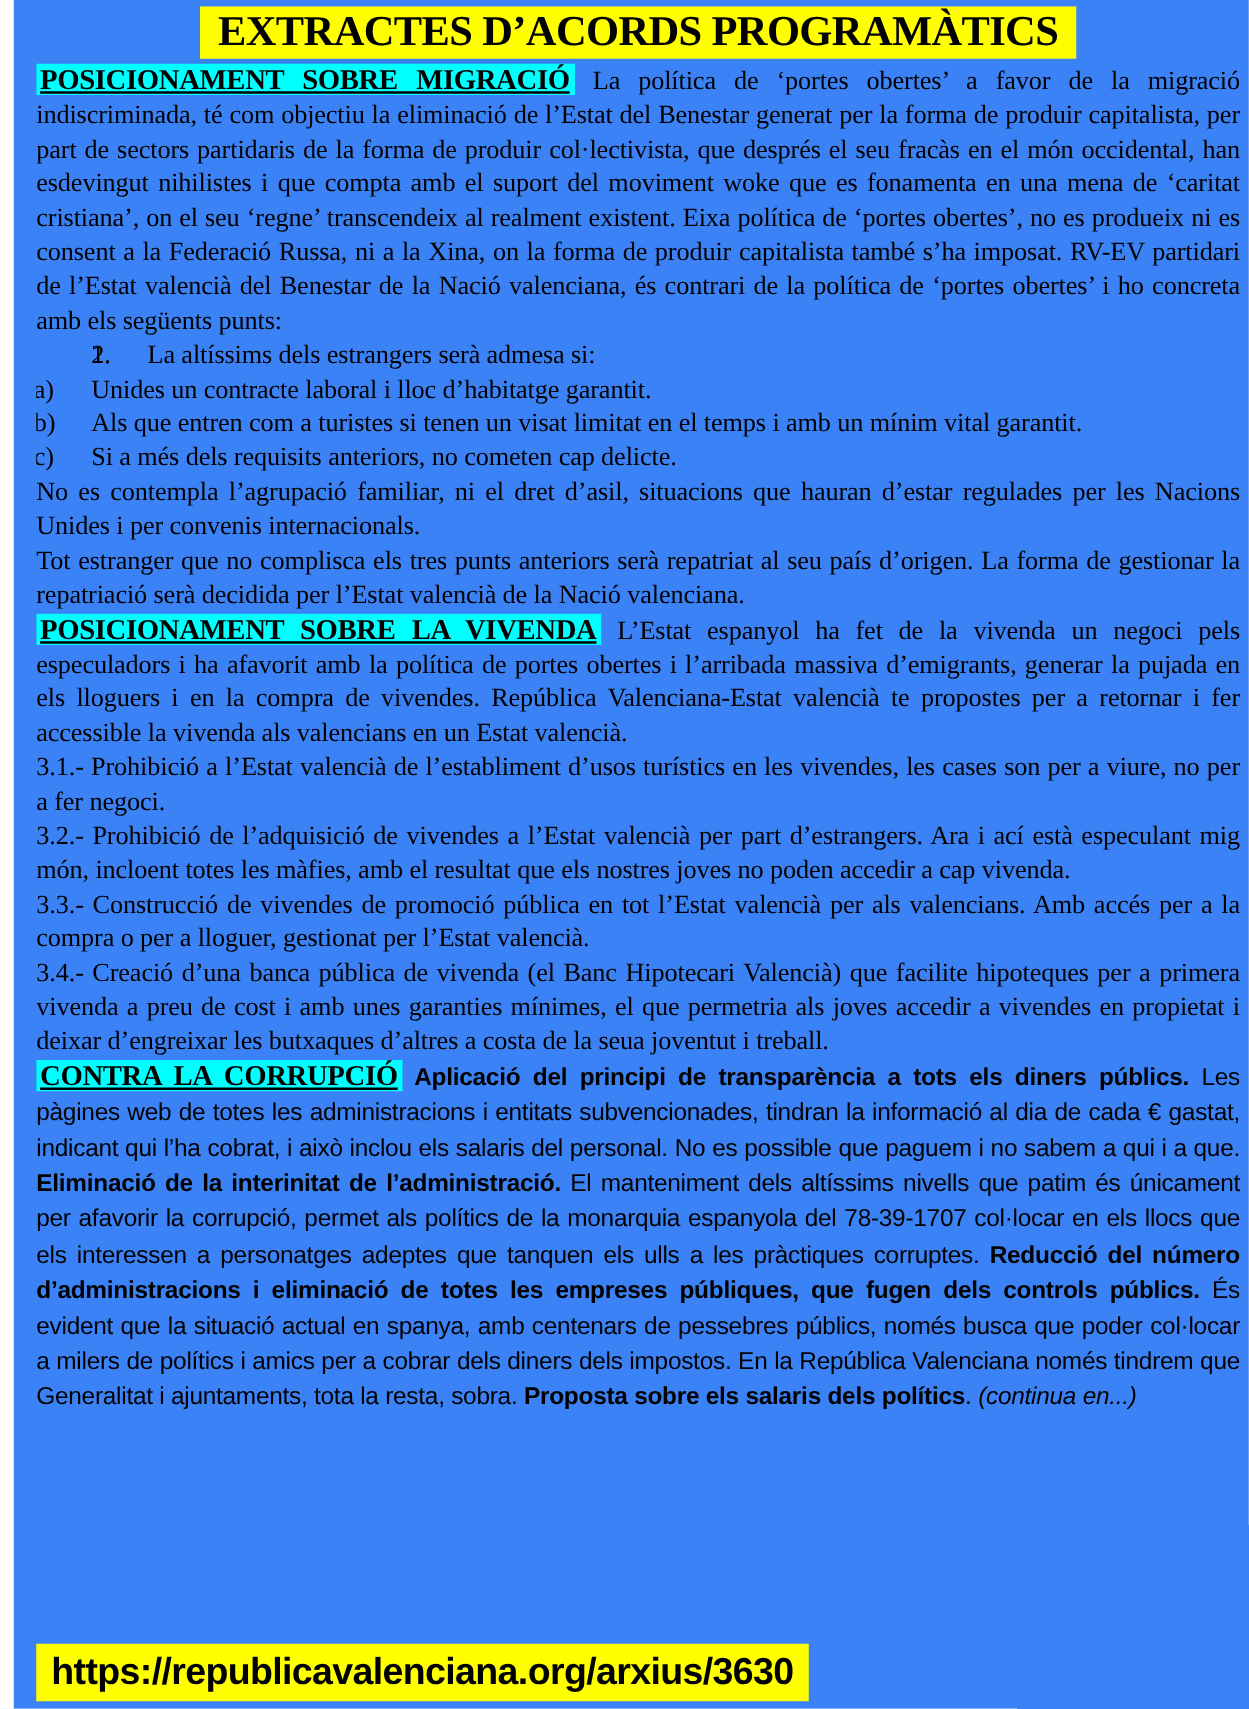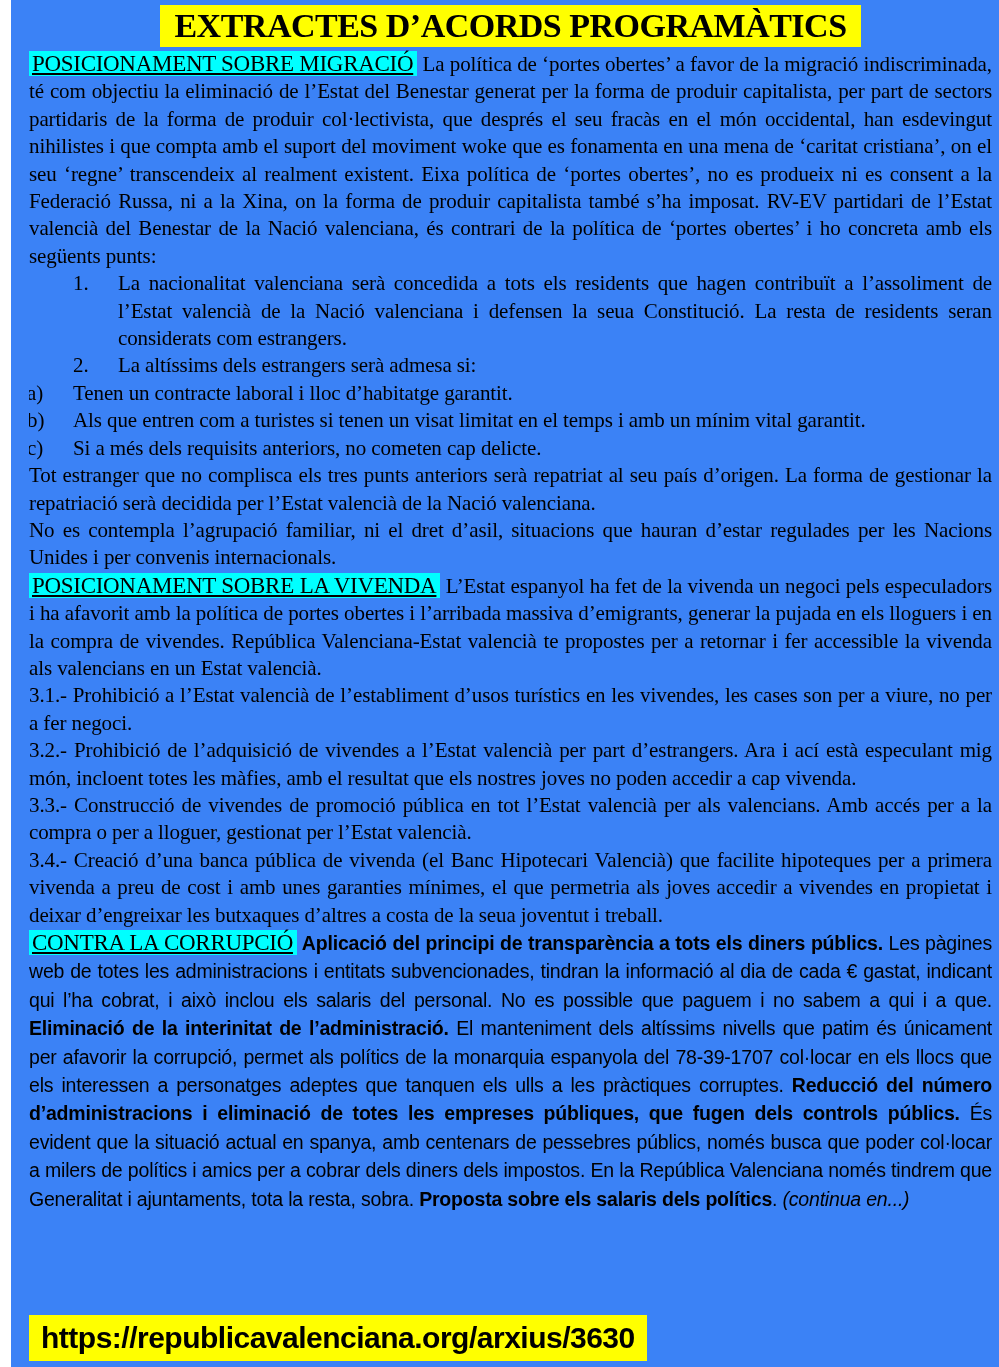--- a/index.html
+++ b/index.html
@@ -12,21 +12,21 @@
   .title-line{text-align:center;margin:0 0 3px 0;}
   .title{
     display:inline-block;background:#ffff00;
     font-family:"Liberation Serif",serif;font-weight:700;
     font-size:34px;line-height:40px;letter-spacing:-0.5px;padding:1px 14px;
   }
   .p{margin:0;text-align:justify;}
   .serif{font-family:"Liberation Serif",serif;font-size:21px;line-height:27.4px;letter-spacing:-0.1px;}
   .sans{font-family:"Liberation Sans",sans-serif;font-size:19.5px;line-height:28.4px;letter-spacing:-0.2px;}
   .hl-cyan{
-    background:#00ffff;font-weight:400;text-decoration:underline;
+    background:#00ffff;font-weight:700;text-decoration:underline;
     padding:0 4px 0 3px;
   }
   .h-serif{font-family:"Liberation Serif",serif;font-size:23px;letter-spacing:-0.3px;}
   .item{position:relative;}
   .num{padding-left:89px;}
   .num .marker{position:absolute;left:44px;}
   .let{padding-left:44px;}
   .let .marker{position:absolute;left:-2px;}
   .b{font-weight:700;}
   .i{font-style:italic;}
@@ -40,29 +40,29 @@
 </head>
 <body>
 
 <div class="page">
   <div class="content">
 
     <div class="title-line"><span class="title">EXTRACTES D’ACORDS PROGRAMÀTICS</span></div>
 
     <p class="p serif"><span class="hl-cyan h-serif">POSICIONAMENT SOBRE MIGRACIÓ</span><span> La política de ‘portes obertes’ a favor de la migració indiscriminada, té com objectiu la eliminació de l’Estat del Benestar generat per la forma de produir capitalista, per part de sectors partidaris de la forma de produir col·lectivista, que després el seu fracàs en el món occidental, han esdevingut nihilistes i que compta amb el suport del moviment woke que es fonamenta en una mena de ‘caritat cristiana’, on el seu ‘regne’ transcendeix al realment existent. Eixa política de ‘portes obertes’, no es produeix ni es consent a la Federació Russa, ni a la Xina, on la forma de produir capitalista també s’ha imposat. RV-EV partidari de l’Estat valencià del Benestar de la Nació valenciana, és contrari de la política de ‘portes obertes’ i ho concreta amb els següents punts:</span></p>
 
-    <div class="p serif item num"><span class="marker">1.</span><span>La nacionalitat valenciana serà concedida a tots els residents que hagen contribuït a l’assoliment de l’Estat valencià de la Nació valenciana i defensen la seua Constitució. La resta de residents seran considerats com estrangers.</span></div>
+    <div class="p serif item num"><span class="marker">1.</span></div>
     <div class="p serif item num"><span class="marker">2.</span><span>La altíssims dels estrangers serà admesa si:</span></div>
 
-    <div class="p serif item let"><span class="marker">a)</span><span>Tenen un contracte laboral i lloc d’habitatge garantit.</span></div>
+    <div class="p serif item let"><span class="marker">a)</span><span>Unides un contracte laboral i lloc d’habitatge garantit.</span></div>
     <div class="p serif item let"><span class="marker">b)</span><span>Als que entren com a turistes si tenen un visat limitat en el temps i amb un mínim vital garantit.</span></div>
     <div class="p serif item let"><span class="marker">c)</span><span>Si a més dels requisits anteriors, no cometen cap delicte.</span></div>
 
+    <p class="p serif">No es contempla l’agrupació familiar, ni el dret d’asil, situacions que hauran d’estar regulades per les Nacions Unides i per convenis internacionals.</p>
     <p class="p serif">Tot estranger que no complisca els tres punts anteriors serà repatriat al seu país d’origen. La forma de gestionar la repatriació serà decidida per l’Estat valencià de la Nació valenciana.</p>
-    <p class="p serif">No es contempla l’agrupació familiar, ni el dret d’asil, situacions que hauran d’estar regulades per les Nacions Unides i per convenis internacionals.</p>
 
     <p class="p serif"><span class="hl-cyan h-serif">POSICIONAMENT SOBRE LA VIVENDA</span><span> L’Estat espanyol ha fet de la vivenda un negoci pels especuladors i ha afavorit amb la política de portes obertes i l’arribada massiva d’emigrants, generar la pujada en els lloguers i en la compra de vivendes. República Valenciana-Estat valencià te propostes per a retornar i fer accessible la vivenda als valencians en un Estat valencià.</span></p>
 
     <p class="p serif">3.1.- Prohibició a l’Estat valencià de l’establiment d’usos turístics en les vivendes, les cases son per a viure, no per a fer negoci.</p>
     <p class="p serif">3.2.- Prohibició de l’adquisició de vivendes a l’Estat valencià per part d’estrangers. Ara i ací està especulant mig món, incloent totes les màfies, amb el resultat que els nostres joves no poden accedir a cap vivenda.</p>
     <p class="p serif">3.3.- Construcció de vivendes de promoció pública en tot l’Estat valencià per als valencians. Amb accés per a la compra o per a lloguer, gestionat per l’Estat valencià.</p>
     <p class="p serif">3.4.- Creació d’una banca pública de vivenda (el Banc Hipotecari Valencià) que facilite hipoteques per a primera vivenda a preu de cost i amb unes garanties mínimes, el que permetria als joves accedir a vivendes en propietat i deixar d’engreixar les butxaques d’altres a costa de la seua joventut i treball.</p>
 
     <p class="p sans"><span class="hl-cyan h-serif">CONTRA LA CORRUPCIÓ</span><span class="b"> Aplicació del principi de transparència a tots els diners públics.</span><span> Les pàgines web de totes les administracions i entitats subvencionades, tindran la informació al dia de cada € gastat, indicant qui l’ha cobrat, i això inclou els salaris del personal. No es possible que paguem i no sabem a qui i a que. </span><span class="b">Eliminació de la interinitat de l’administració.</span><span> El manteniment dels altíssims nivells que patim és únicament per afavorir la corrupció, permet als polítics de la monarquia espanyola del 78-39-1707 col·locar en els llocs que els interessen a personatges adeptes que tanquen els ulls a les pràctiques corruptes. </span><span class="b">Reducció del número d’administracions i eliminació de totes les empreses públiques, que fugen dels controls públics.</span><span> És evident que la situació actual en spanya, amb centenars de pessebres públics, només busca que poder col·locar a milers de polítics i amics per a cobrar dels diners dels impostos. En la República Valenciana només tindrem que Generalitat i ajuntaments, tota la resta, sobra. </span><span class="b">Proposta sobre els salaris dels polítics</span><span>. </span><span class="i">(continua en...)</span></p>
 

